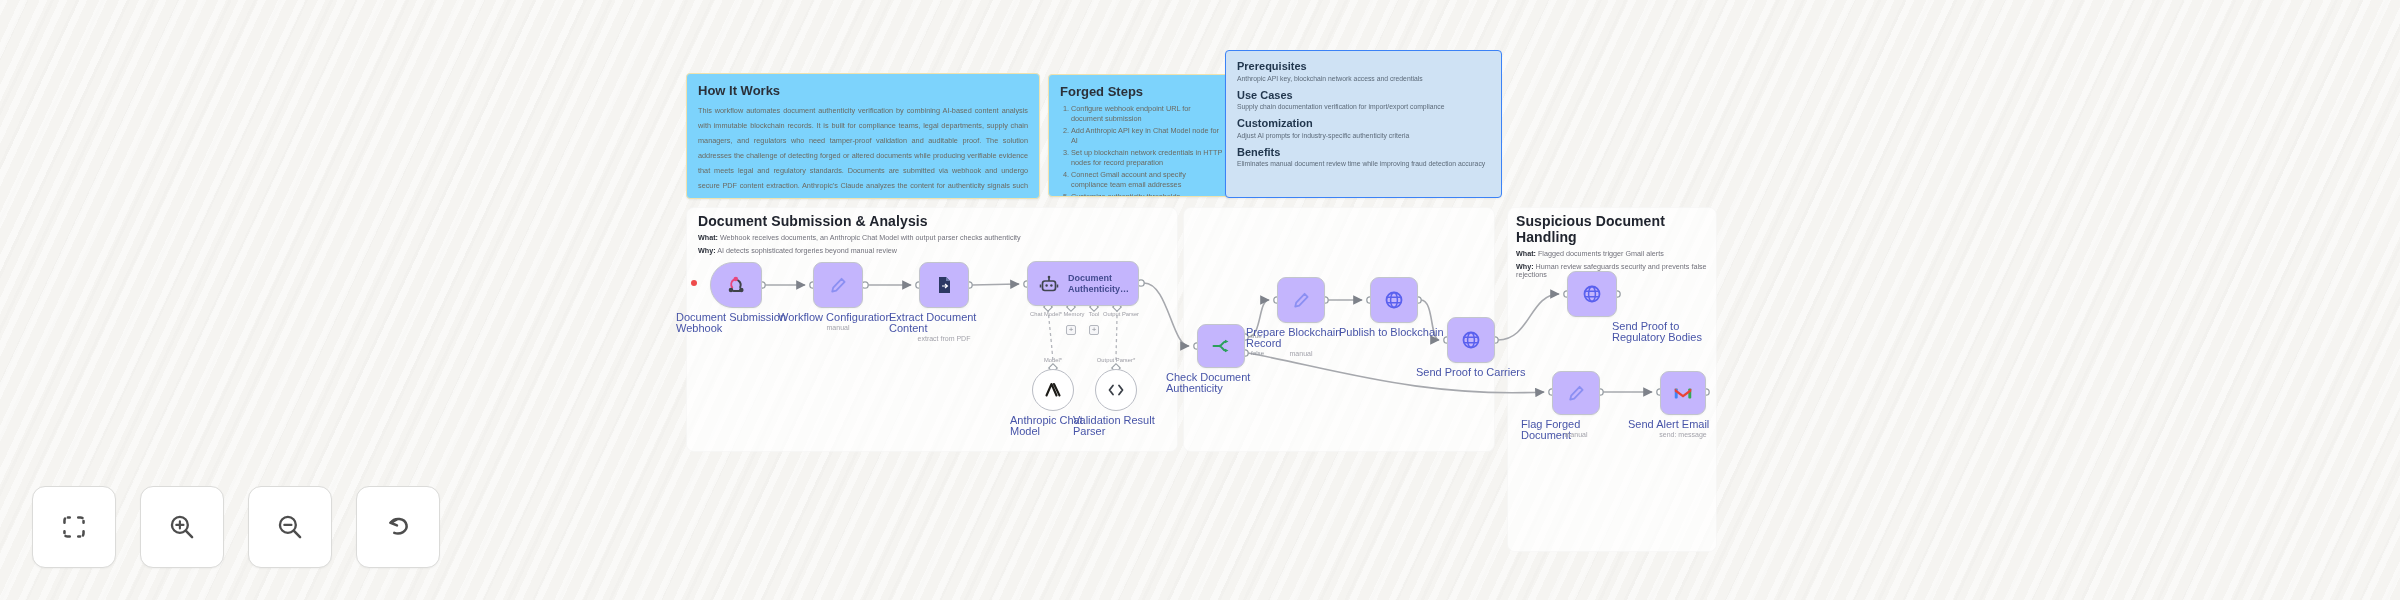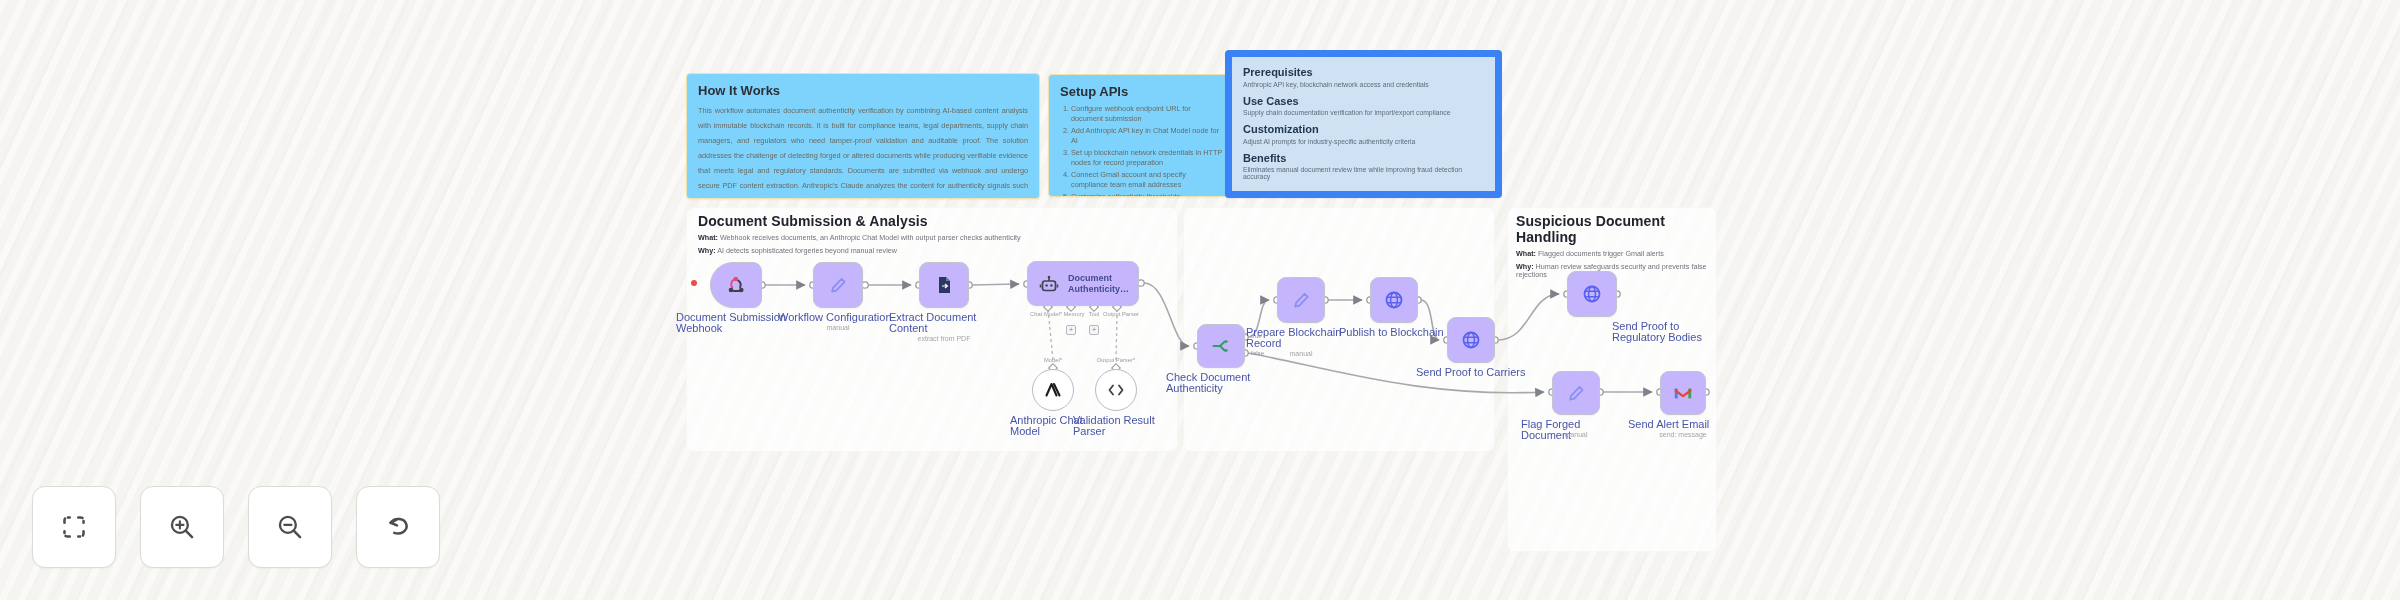--- a/index.html
+++ b/index.html
@@ -16,21 +16,21 @@
     background:
       repeating-linear-gradient(115deg, rgba(255,255,255,.5) 0 7px, rgba(0,0,0,0) 7px 18px),
       repeating-linear-gradient(115deg, rgba(0,0,0,.012) 0 3px, rgba(0,0,0,0) 3px 23px);
   }
   #canvas { position:absolute; inset:0; }
 
   
   .note { position:absolute; border-radius:4px; padding:9px 11px; overflow:hidden;
           box-shadow:0 1px 2px rgba(0,0,0,.05); }
   .note.yellow { background:#7dd3fc; border:1px solid #efe2ae; }
-  .note.blue   { background:#cfe2f4; border:7px solid #3b82f6; }
+  .note.blue   { background:#cfe2f4; border:1px solid #3b82f6; }
   .note-title  { font-size:13px; font-weight:bold; color:#2b3039; margin-bottom:5px; }
   .note-body   { font-size:7.3px; line-height:15px; color:#6b6a62; text-align:justify; }
   .note ol { list-style:decimal; padding-left:11px; font-size:7.3px; line-height:9.8px; color:#6b6a62; }
   .note ol li { margin-bottom:2.5px; }
   .info-h { font-size:11px; font-weight:bold; color:#22374e; margin-top:7px; }
   .info-h:first-child { margin-top:0; }
   .info-p { font-size:6.8px; color:#5d6b7a; margin-top:2.5px; }
 
   
   .panel { position:absolute; background:rgba(255,255,255,.68); border-radius:8px;
@@ -73,21 +73,21 @@
 <body>
 
 <div id="canvas">
 
   <div class="note yellow" style="left:686px;top:73px;width:354px;height:126px">
     <div class="note-title">How It Works</div>
     <div class="note-body">This workflow automates document authenticity verification by combining AI-based content analysis with immutable blockchain records. It is built for compliance teams, legal departments, supply chain managers, and regulators who need tamper-proof validation and auditable proof. The solution addresses the challenge of detecting forged or altered documents while producing verifiable evidence that meets legal and regulatory standards. Documents are submitted via webhook and undergo secure PDF content extraction. Anthropic's Claude analyzes the content for authenticity signals such as inconsistencies, anomalies, and formatting issues, returning structured authenticity scores. Verified documents trigger blockchain record creation and publication to a distributed ledger, with cryptographic proofs shared automatically with carriers and regulators through HTTP APIs.</div>
   </div>
 
   <div class="note yellow" style="left:1048px;top:74px;width:187px;height:123px">
-    <div class="note-title">Setup APIs</div>
+    <div class="note-title">Forged Steps</div>
     <ol>
       <li>Configure webhook endpoint URL for document submission</li>
       <li>Add Anthropic API key in Chat Model node for AI</li>
       <li>Set up blockchain network credentials in HTTP nodes for record preparation</li>
       <li>Connect Gmail account and specify compliance team email addresses</li>
       <li>Customize authenticity thresholds</li>
     </ol>
   </div>
 
   <div class="note blue" style="left:1225px;top:50px;width:277px;height:148px">

